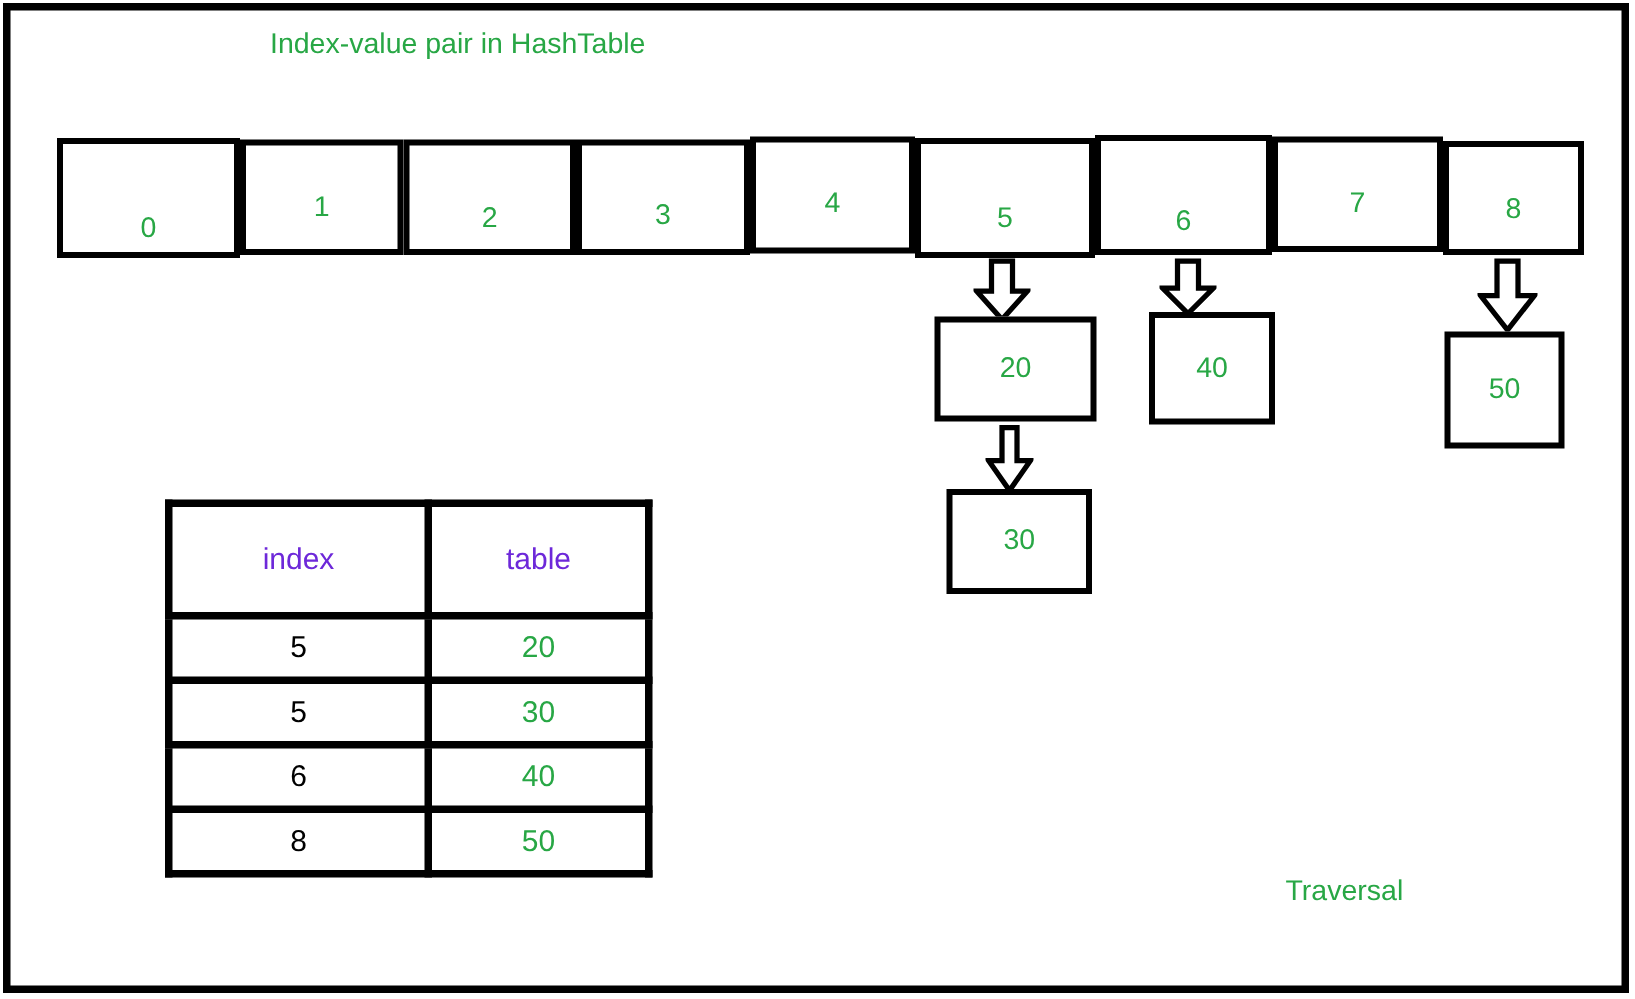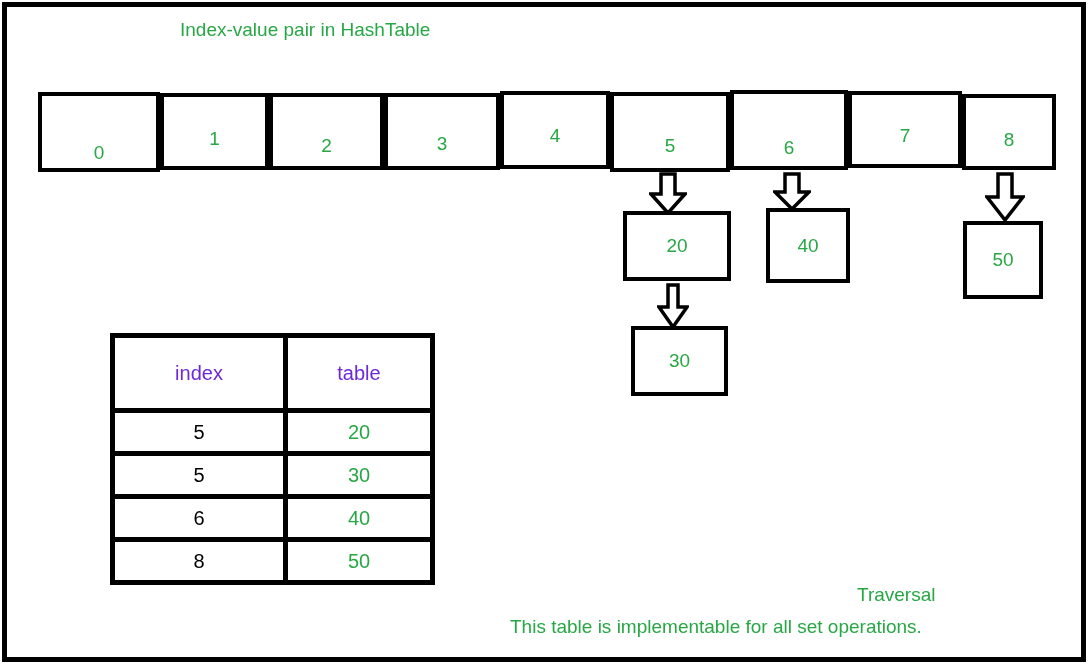--- a/index.html
+++ b/index.html
@@ -129,15 +129,14 @@
 
 
   <div class="gtext" style="left:790px;top:479px;">
     <div class="ops">
       <div>Traversal</div>
       
       
     </div>
   </div>
 
-  <div class="gtext" style="left:510px;top:616px;">This table is implementable for all set operations.</div>
 
 </div>
 
 </body></html>

